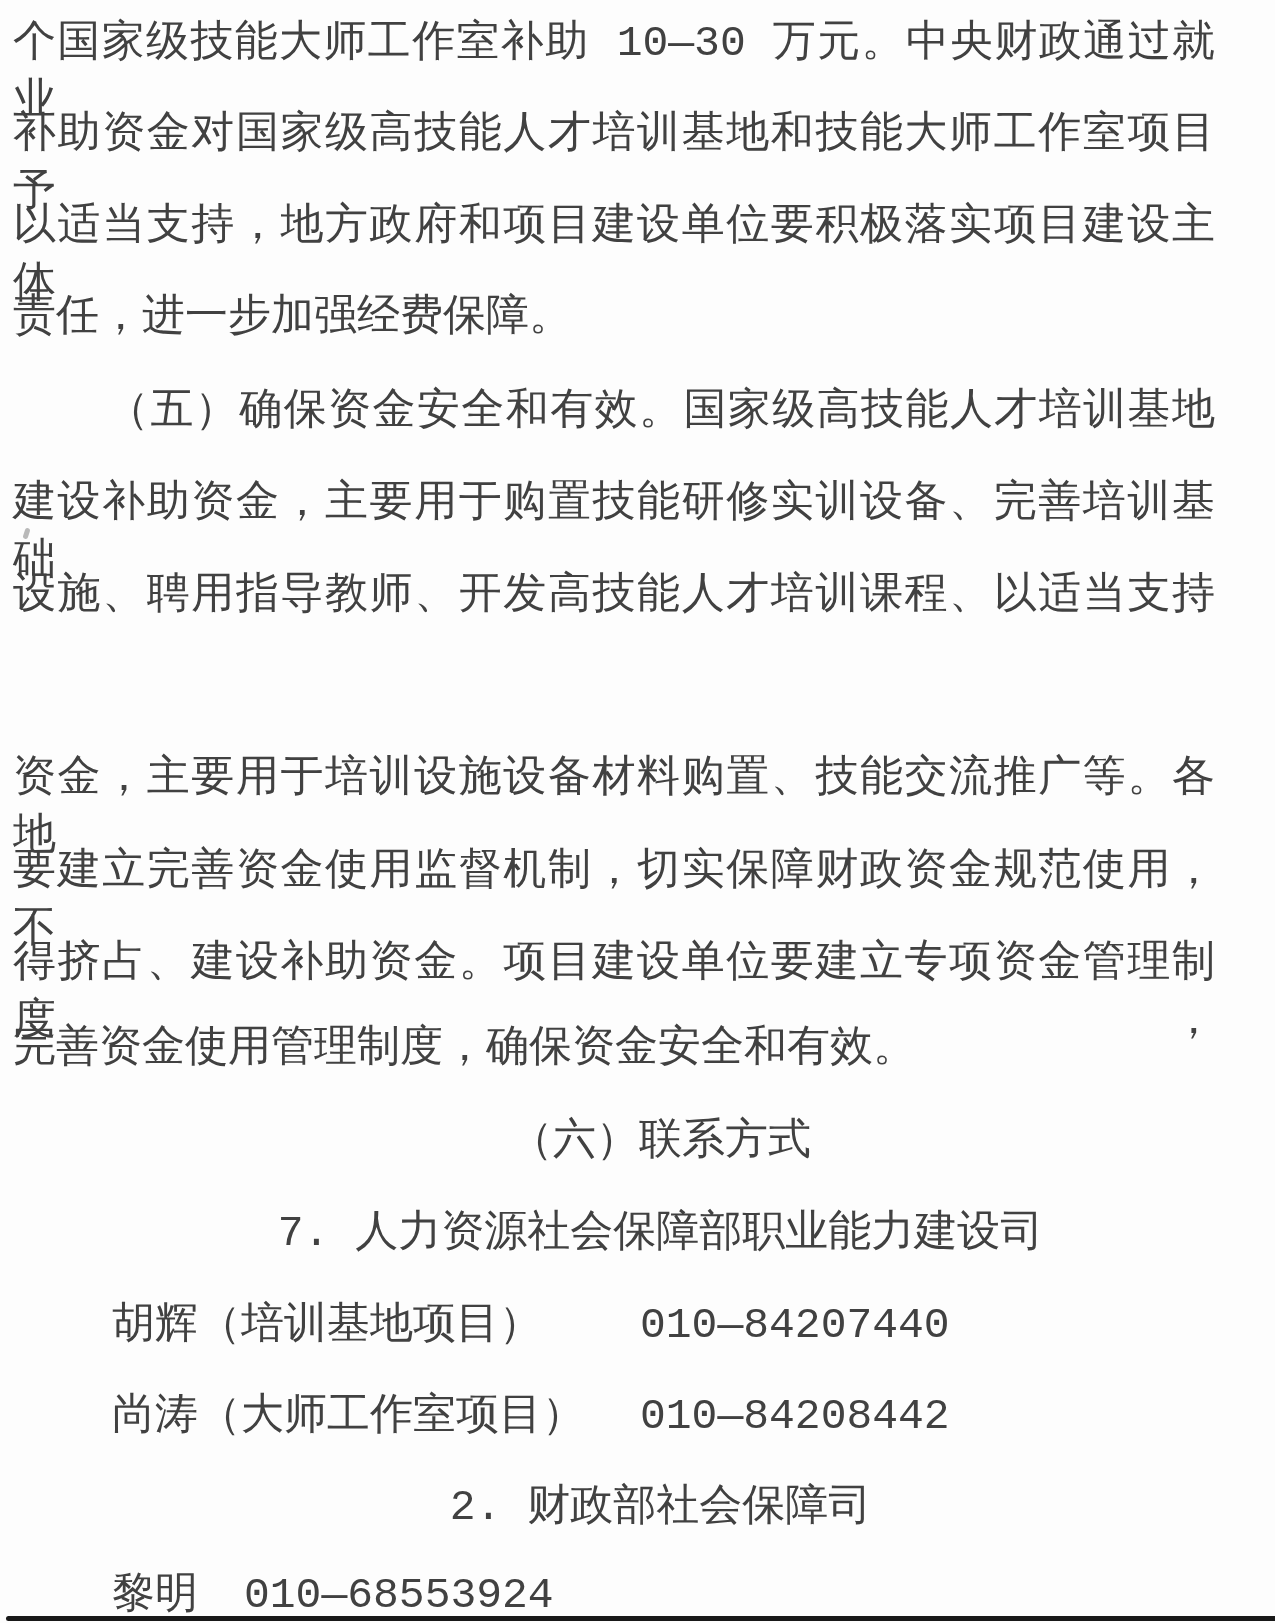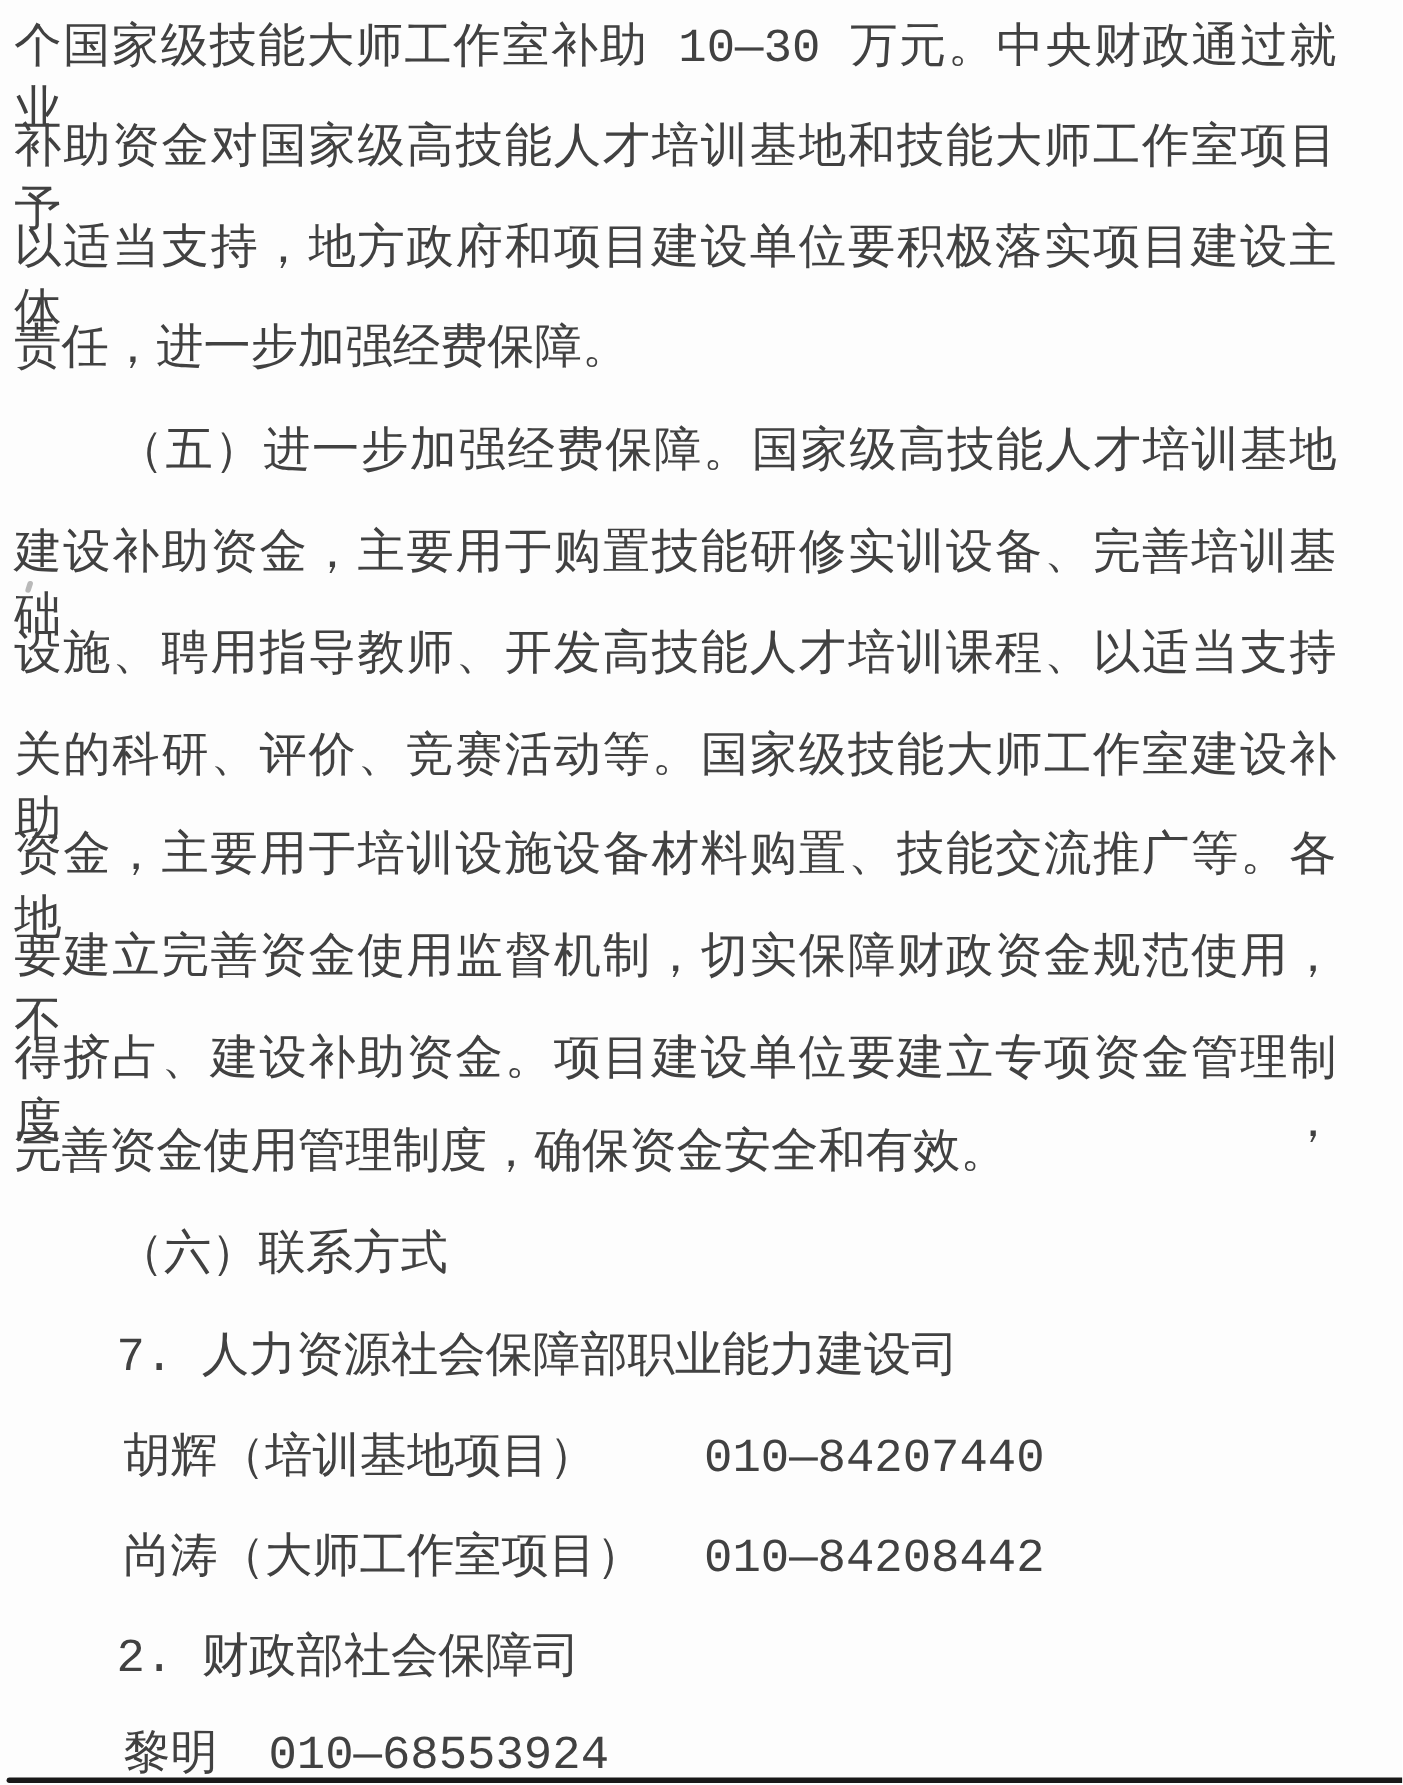--- a/index.html
+++ b/index.html
@@ -25,20 +25,21 @@
     line-height: 58px;
     letter-spacing: 0px;
     white-space: normal;
   }
   .just {
     text-align: justify;
     text-align-last: justify;
   }
   .ind {
     text-indent: 93px;
+    text-align: center;
   }
   .contact-row { height: 62px; }
   .contact-name {
     position: absolute;
     left: 99px;
     top: 0;
     white-space: nowrap;
   }
   .contact-phone {
     position: absolute;
@@ -72,24 +73,23 @@
 </head>
 <body>
 
 <div class="page">
 
   <div class="line just" style="top:15px">个国家级技能大师工作室补助 10—30 万元。中央财政通过就业</div>
   <div class="line just" style="top:106px">补助资金对国家级高技能人才培训基地和技能大师工作室项目予</div>
   <div class="line" style="top:289px">责任，进一步加强经费保障。</div>
   <div class="line just" style="top:198px">以适当支持，地方政府和项目建设单位要积极落实项目建设主体</div>
 
-  <div class="line just ind" style="top:383px">（五）进一步加强经费保障。国家级高技能人才培训基地</div>
+  <div class="line just ind" style="top:383px">（五）确保资金安全和有效。国家级高技能人才培训基地</div>
   <div class="line just" style="top:475px">建设补助资金，主要用于购置技能研修实训设备、完善培训基础</div>
   <div class="line just" style="top:567px">设施、聘用指导教师、开发高技能人才培训课程、以适当支持</div>
-  <div class="line just" style="top:660px">关的科研、评价、竞赛活动等。国家级技能大师工作室建设补助</div>
   <div class="line just" style="top:750px">资金，主要用于培训设施设备材料购置、技能交流推广等。各地</div>
   <div class="line just" style="top:843px">要建立完善资金使用监督机制，切实保障财政资金规范使用，不</div>
   <div class="line just" style="top:935px">得挤占、建设补助资金。项目建设单位要建立专项资金管理制度，</div>
   <div class="line" style="top:1020px">完善资金使用管理制度，确保资金安全和有效。</div>
 
   <div class="line ind" style="top:1113px">（六）联系方式</div>
   <div class="line ind" style="top:1205px">7. 人力资源社会保障部职业能力建设司</div>
 
   <div class="line contact-row" style="top:1297px">
     <span class="contact-name">胡辉（培训基地项目）</span>

